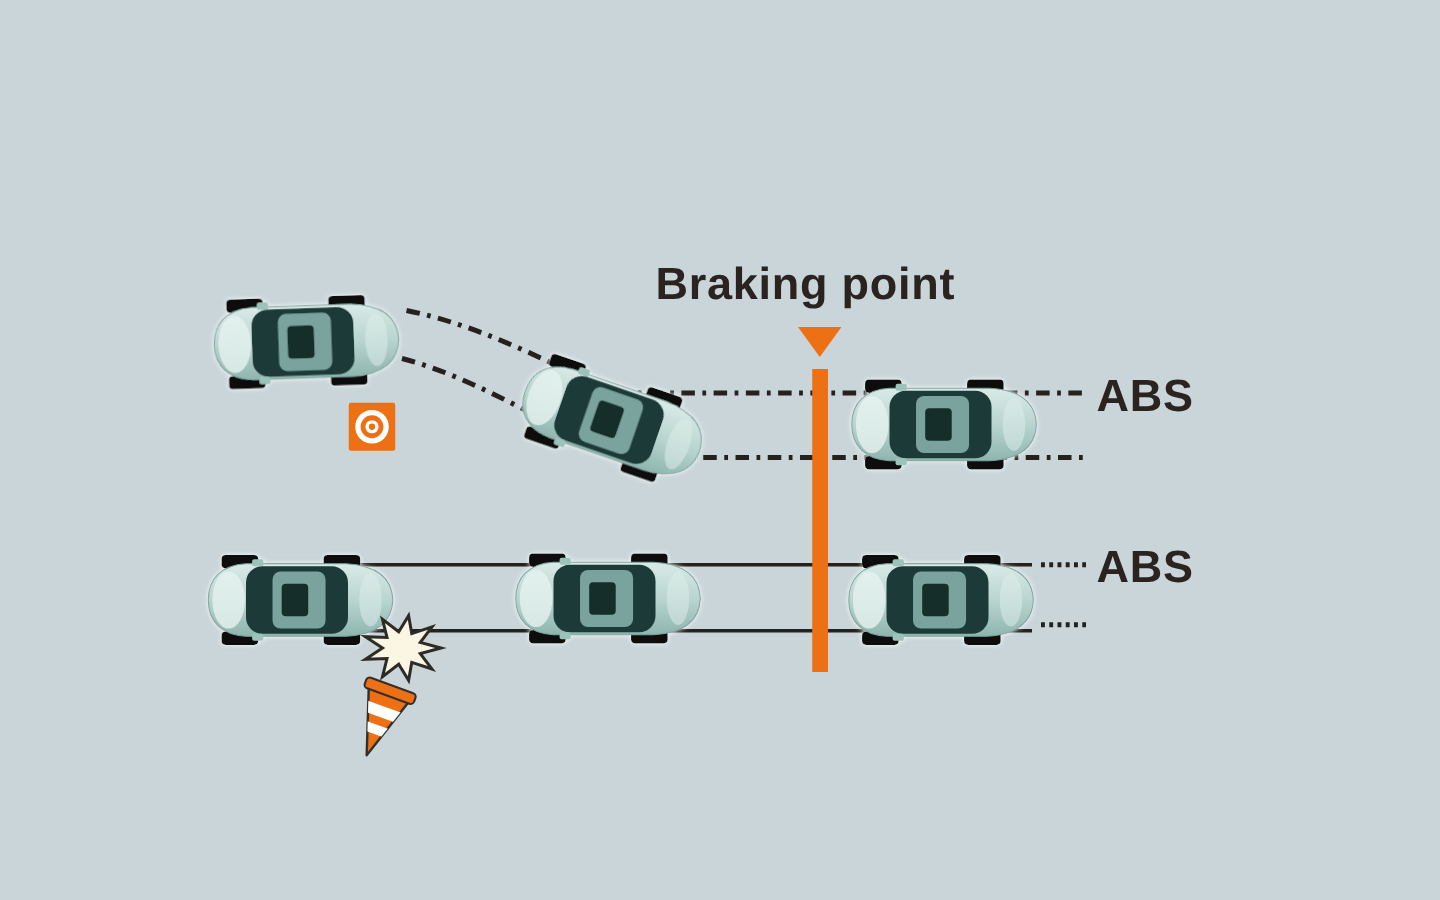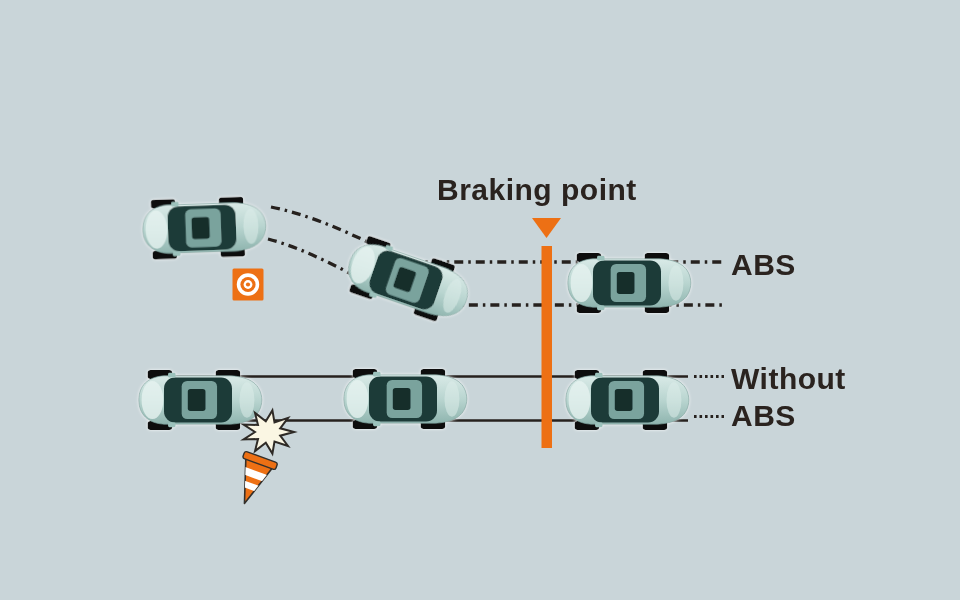--- a/index.html
+++ b/index.html
@@ -105,17 +105,16 @@
     </g>
   </svg>
 
   <div class="label label-braking">Braking point</div>
 
   <div class="label label-with">
     <span>ABS</span>
   </div>
 
   <div class="label label-without">
-    <span>Without</span>
     <span>ABS</span>
   </div>
 
 </div>
 
 </body></html>

